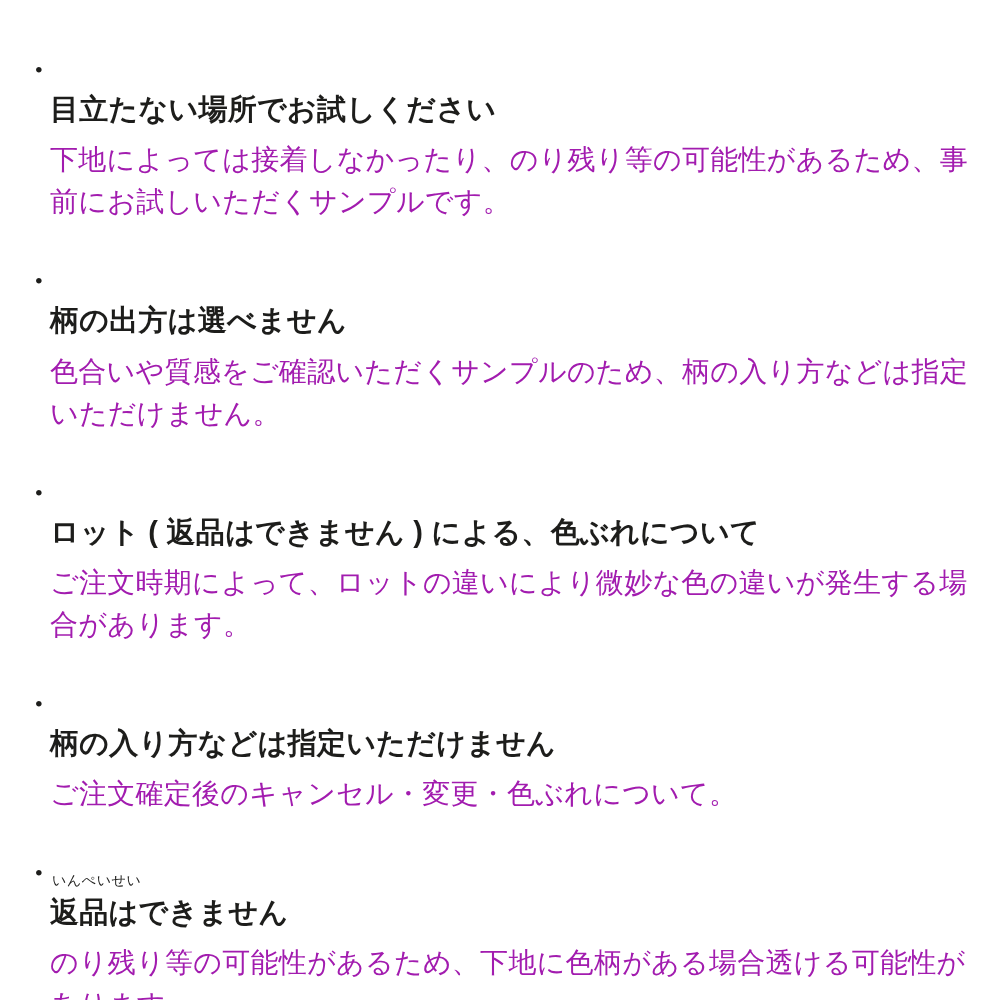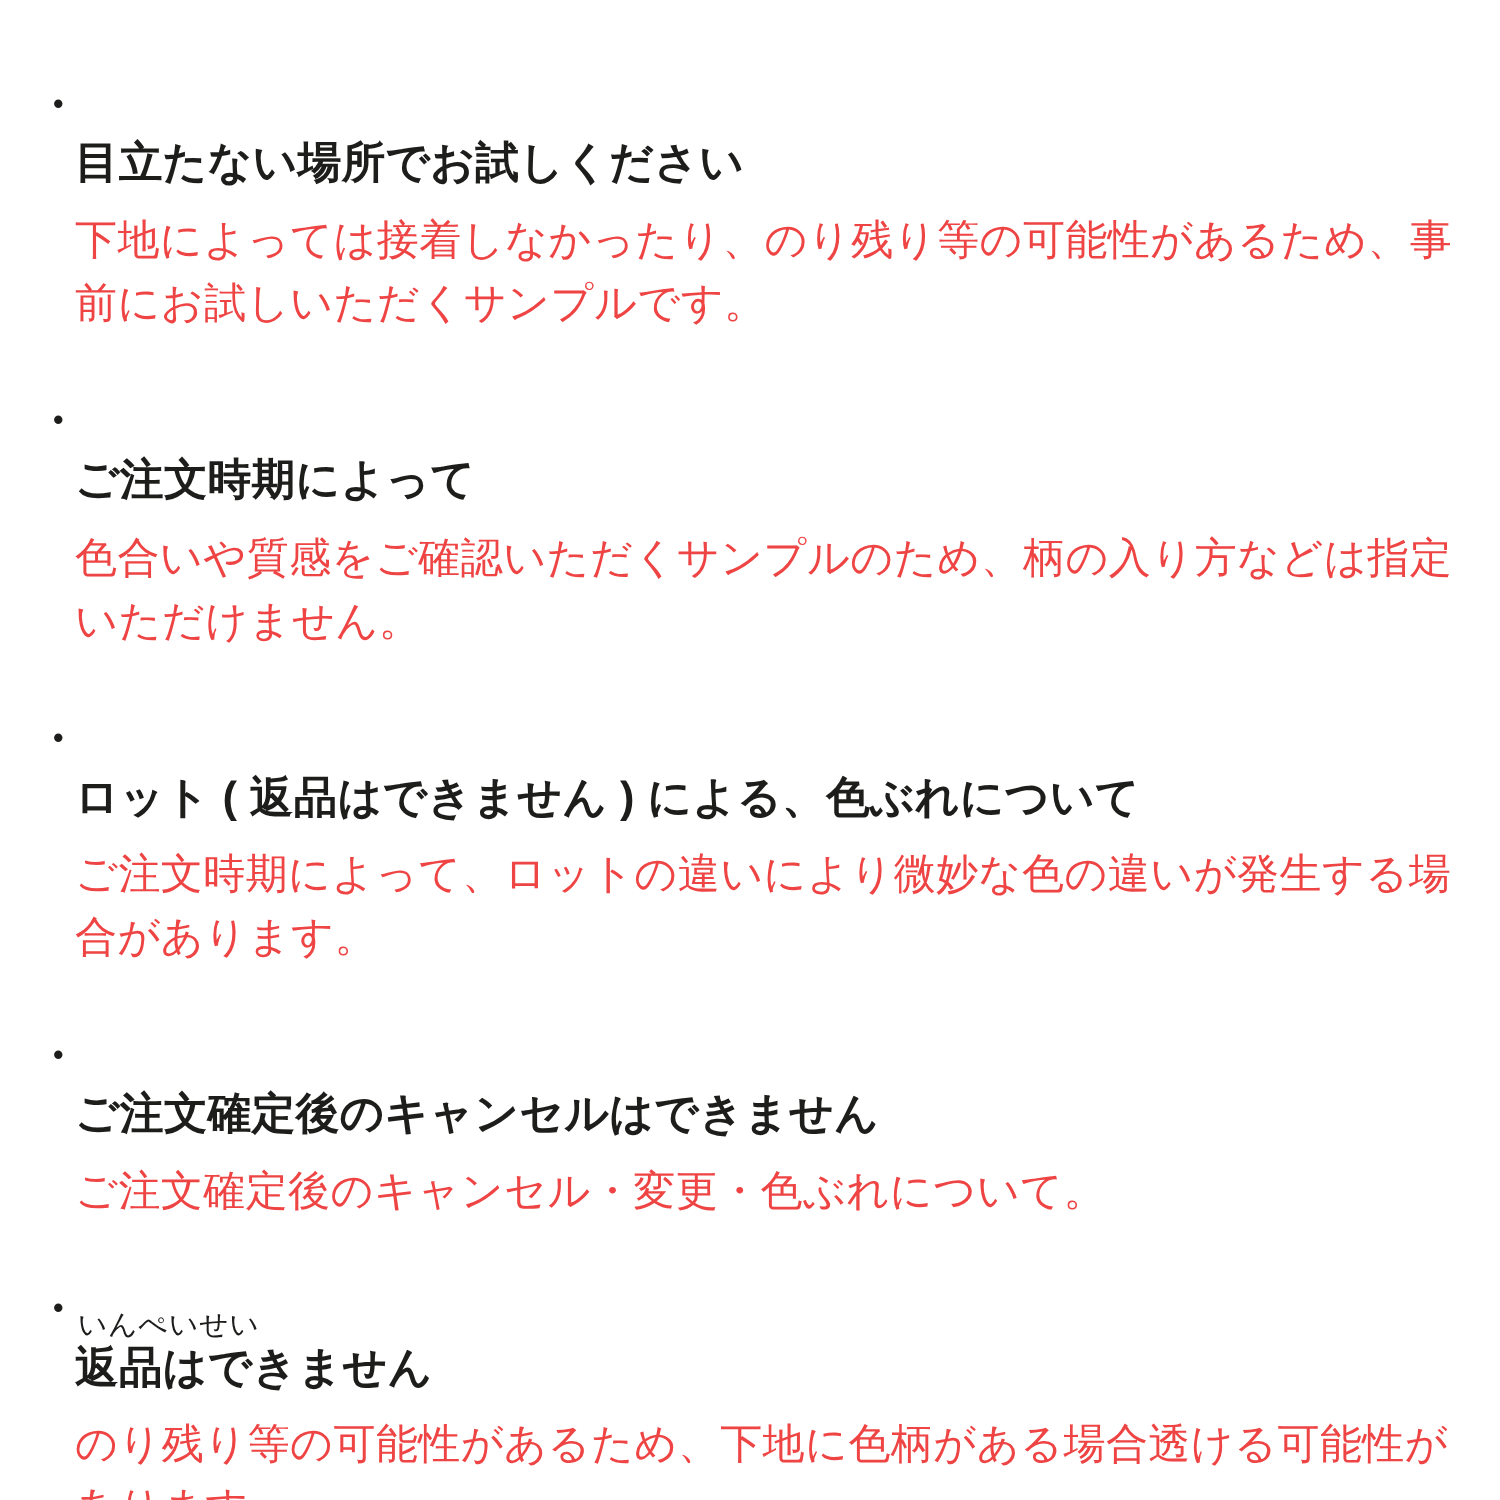--- a/index.html
+++ b/index.html
@@ -47,32 +47,32 @@
   }
   .head-text-wrap {
     position: relative;
     display: inline-block;
     margin-top: 39px;
   }
   .ruby {
     position: absolute;
     top: -22px;
     left: 2px;
-    font-size: 19px;
+    font-size: 14px;
     font-weight: normal;
     letter-spacing: 0.04em;
     color: #1d1d1b;
     white-space: nowrap;
   }
   .note-body {
     margin: 0 0 0 26px;
     font-size: 28px;
     line-height: 1.5;
     letter-spacing: 0.01em;
-    color: #ef4444;
+    color: #a21caf;
     max-width: 940px;
   }
   .has-ruby {
     margin-top: 34px;
   }
 </style>
 </head>
 <body>
 
 <div class="page">
@@ -84,41 +84,41 @@
         <span>目立たない場所でお試しください</span>
       </span>
     </h2>
     <p class="note-body">下地によっては接着しなかったり、のり残り等の可能性があるため、事前にお試しいただくサンプルです。</p>
   </section>
 
   <section class="note-block">
     <h2 class="note-head">
       <span class="bullet">・</span>
       <span class="head-text-wrap">
-        <span>ご注文時期によって</span>
+        <span>柄の出方は選べません</span>
       </span>
     </h2>
     <p class="note-body">色合いや質感をご確認いただくサンプルのため、柄の入り方などは指定いただけません。</p>
   </section>
 
   <section class="note-block">
     <h2 class="note-head">
       <span class="bullet">・</span>
       <span class="head-text-wrap">
         <span>ロット ( 返品はできません ) による、色ぶれについて</span>
       </span>
     </h2>
     <p class="note-body">ご注文時期によって、ロットの違いにより微妙な色の違いが発生する場合があります。</p>
   </section>
 
   <section class="note-block">
     <h2 class="note-head">
       <span class="bullet">・</span>
       <span class="head-text-wrap">
-        <span>ご注文確定後のキャンセルはできません</span>
+        <span>柄の入り方などは指定いただけません</span>
       </span>
     </h2>
     <p class="note-body">ご注文確定後のキャンセル・変更・色ぶれについて。</p>
   </section>
 
   <section class="note-block has-ruby">
     <h2 class="note-head">
       <span class="bullet">・</span>
       <span class="head-text-wrap">
         <span class="ruby">いんぺいせい</span>

